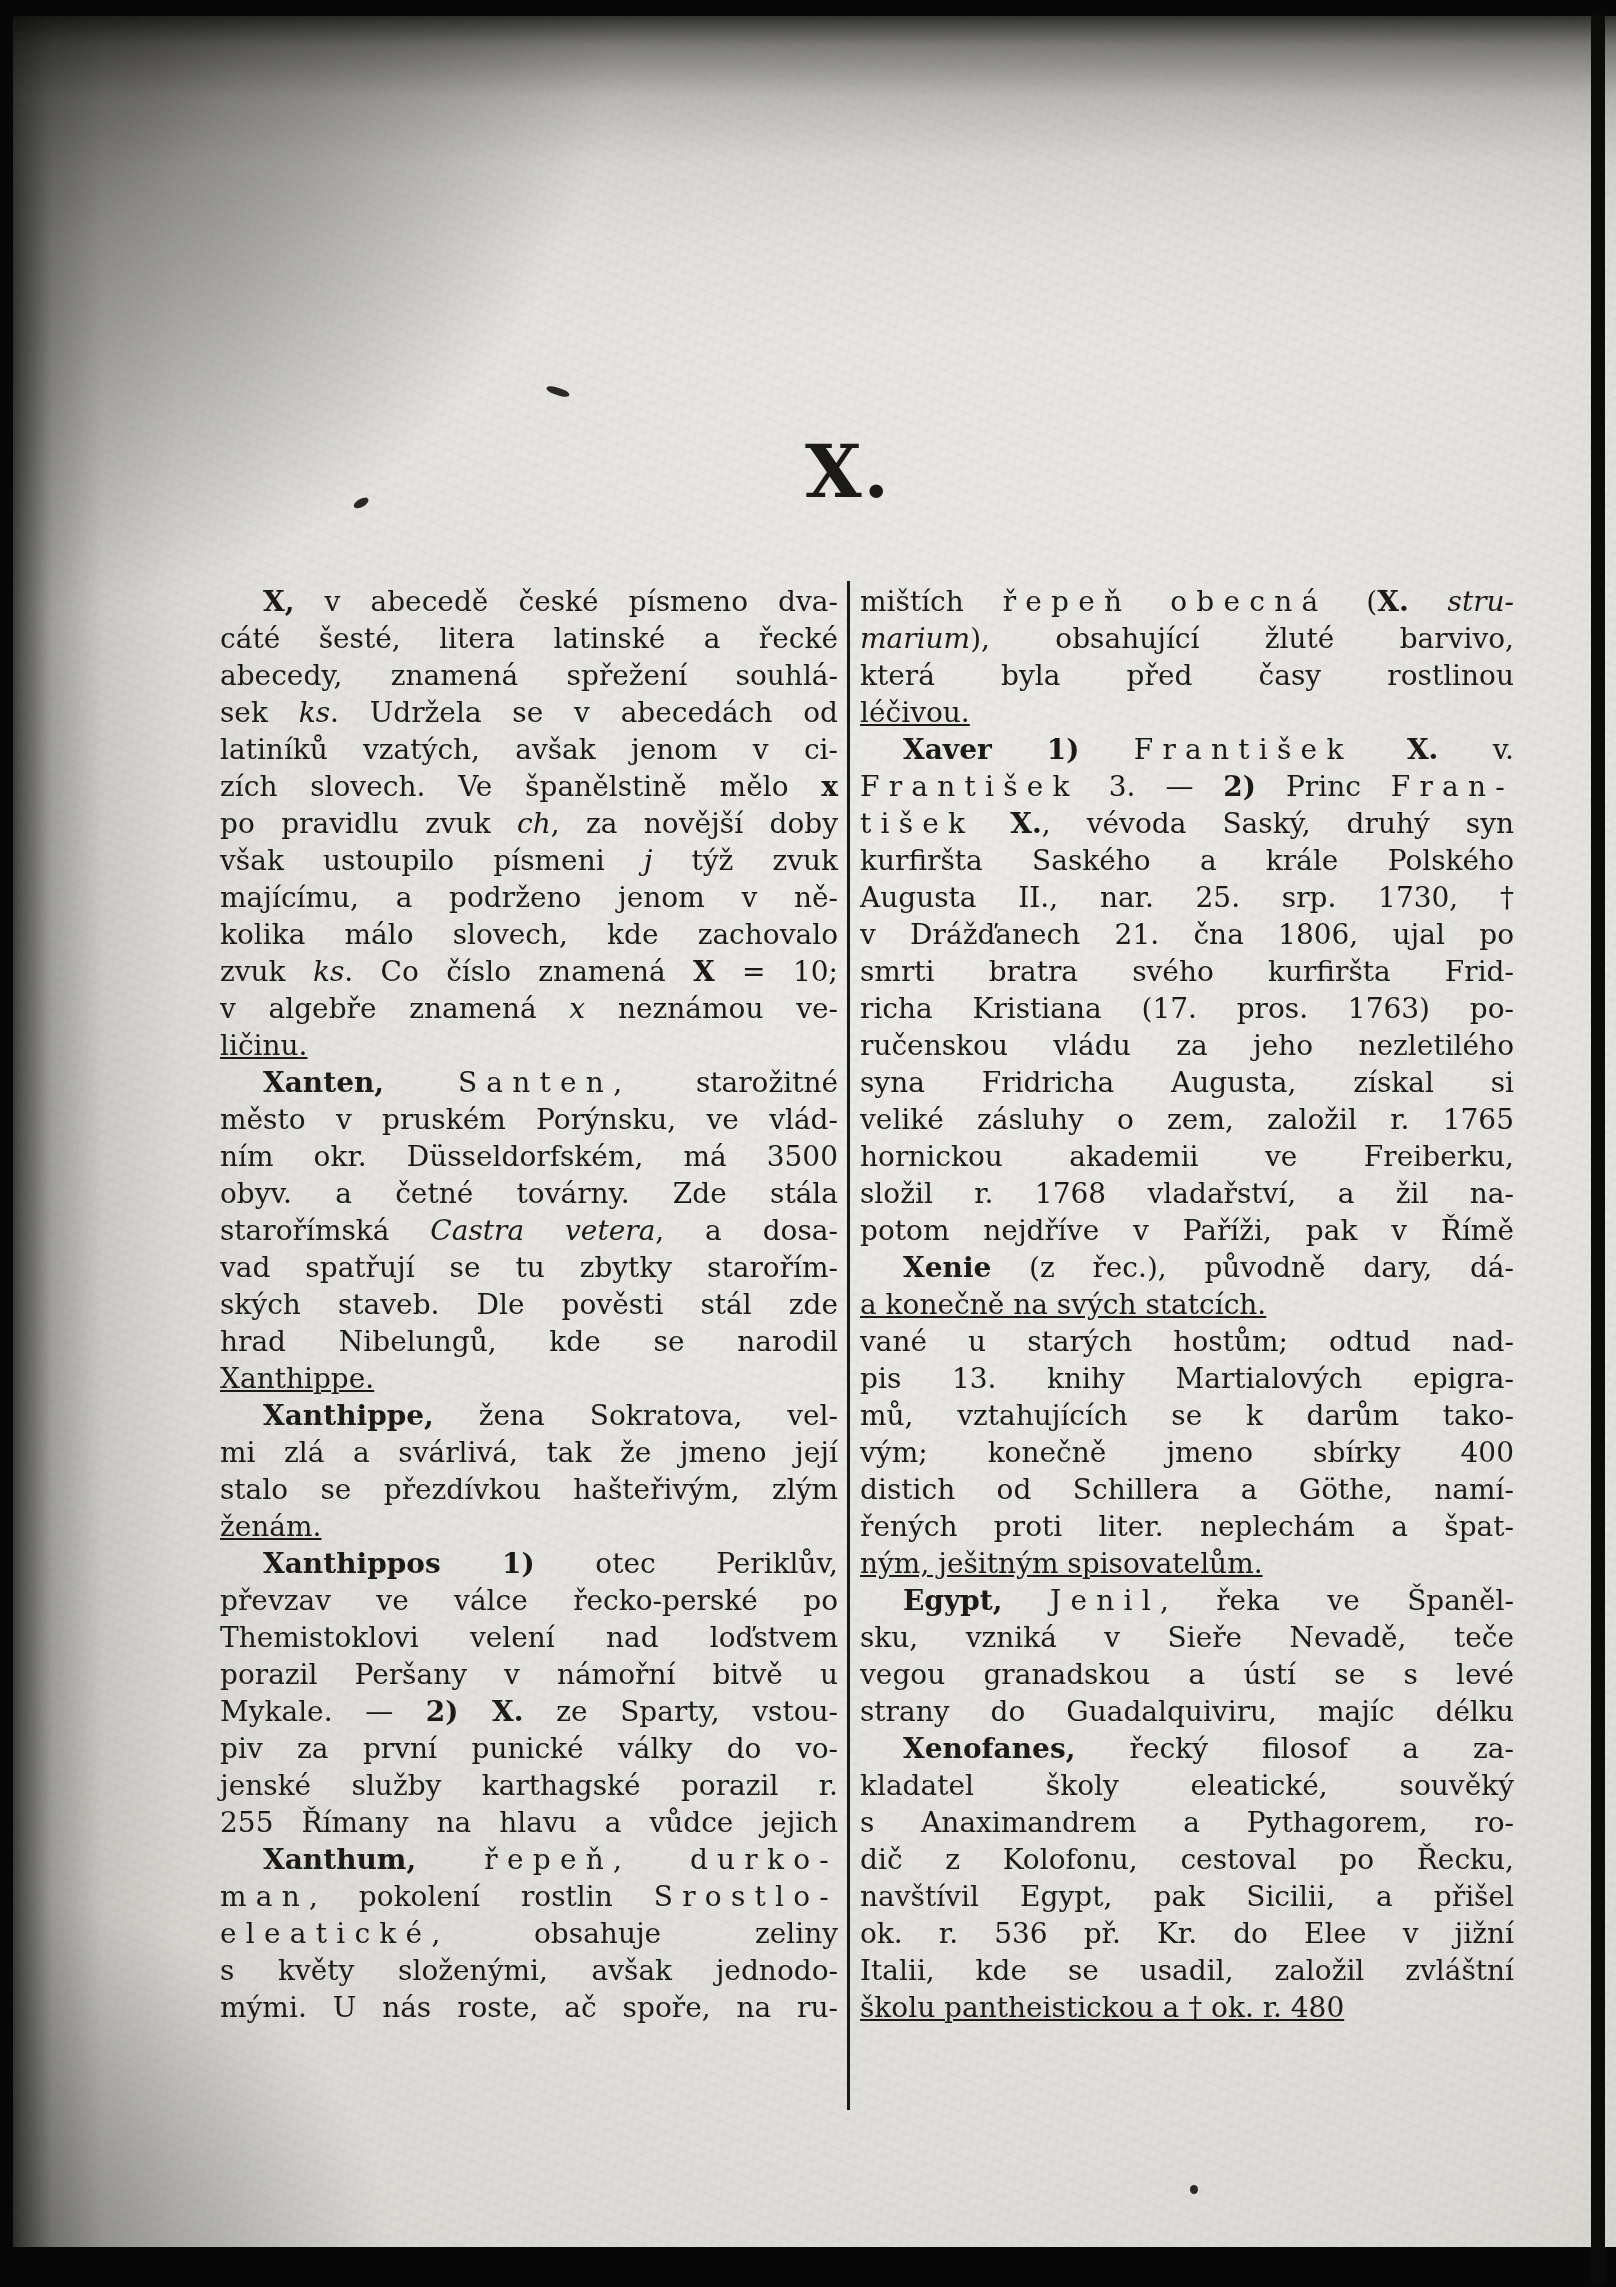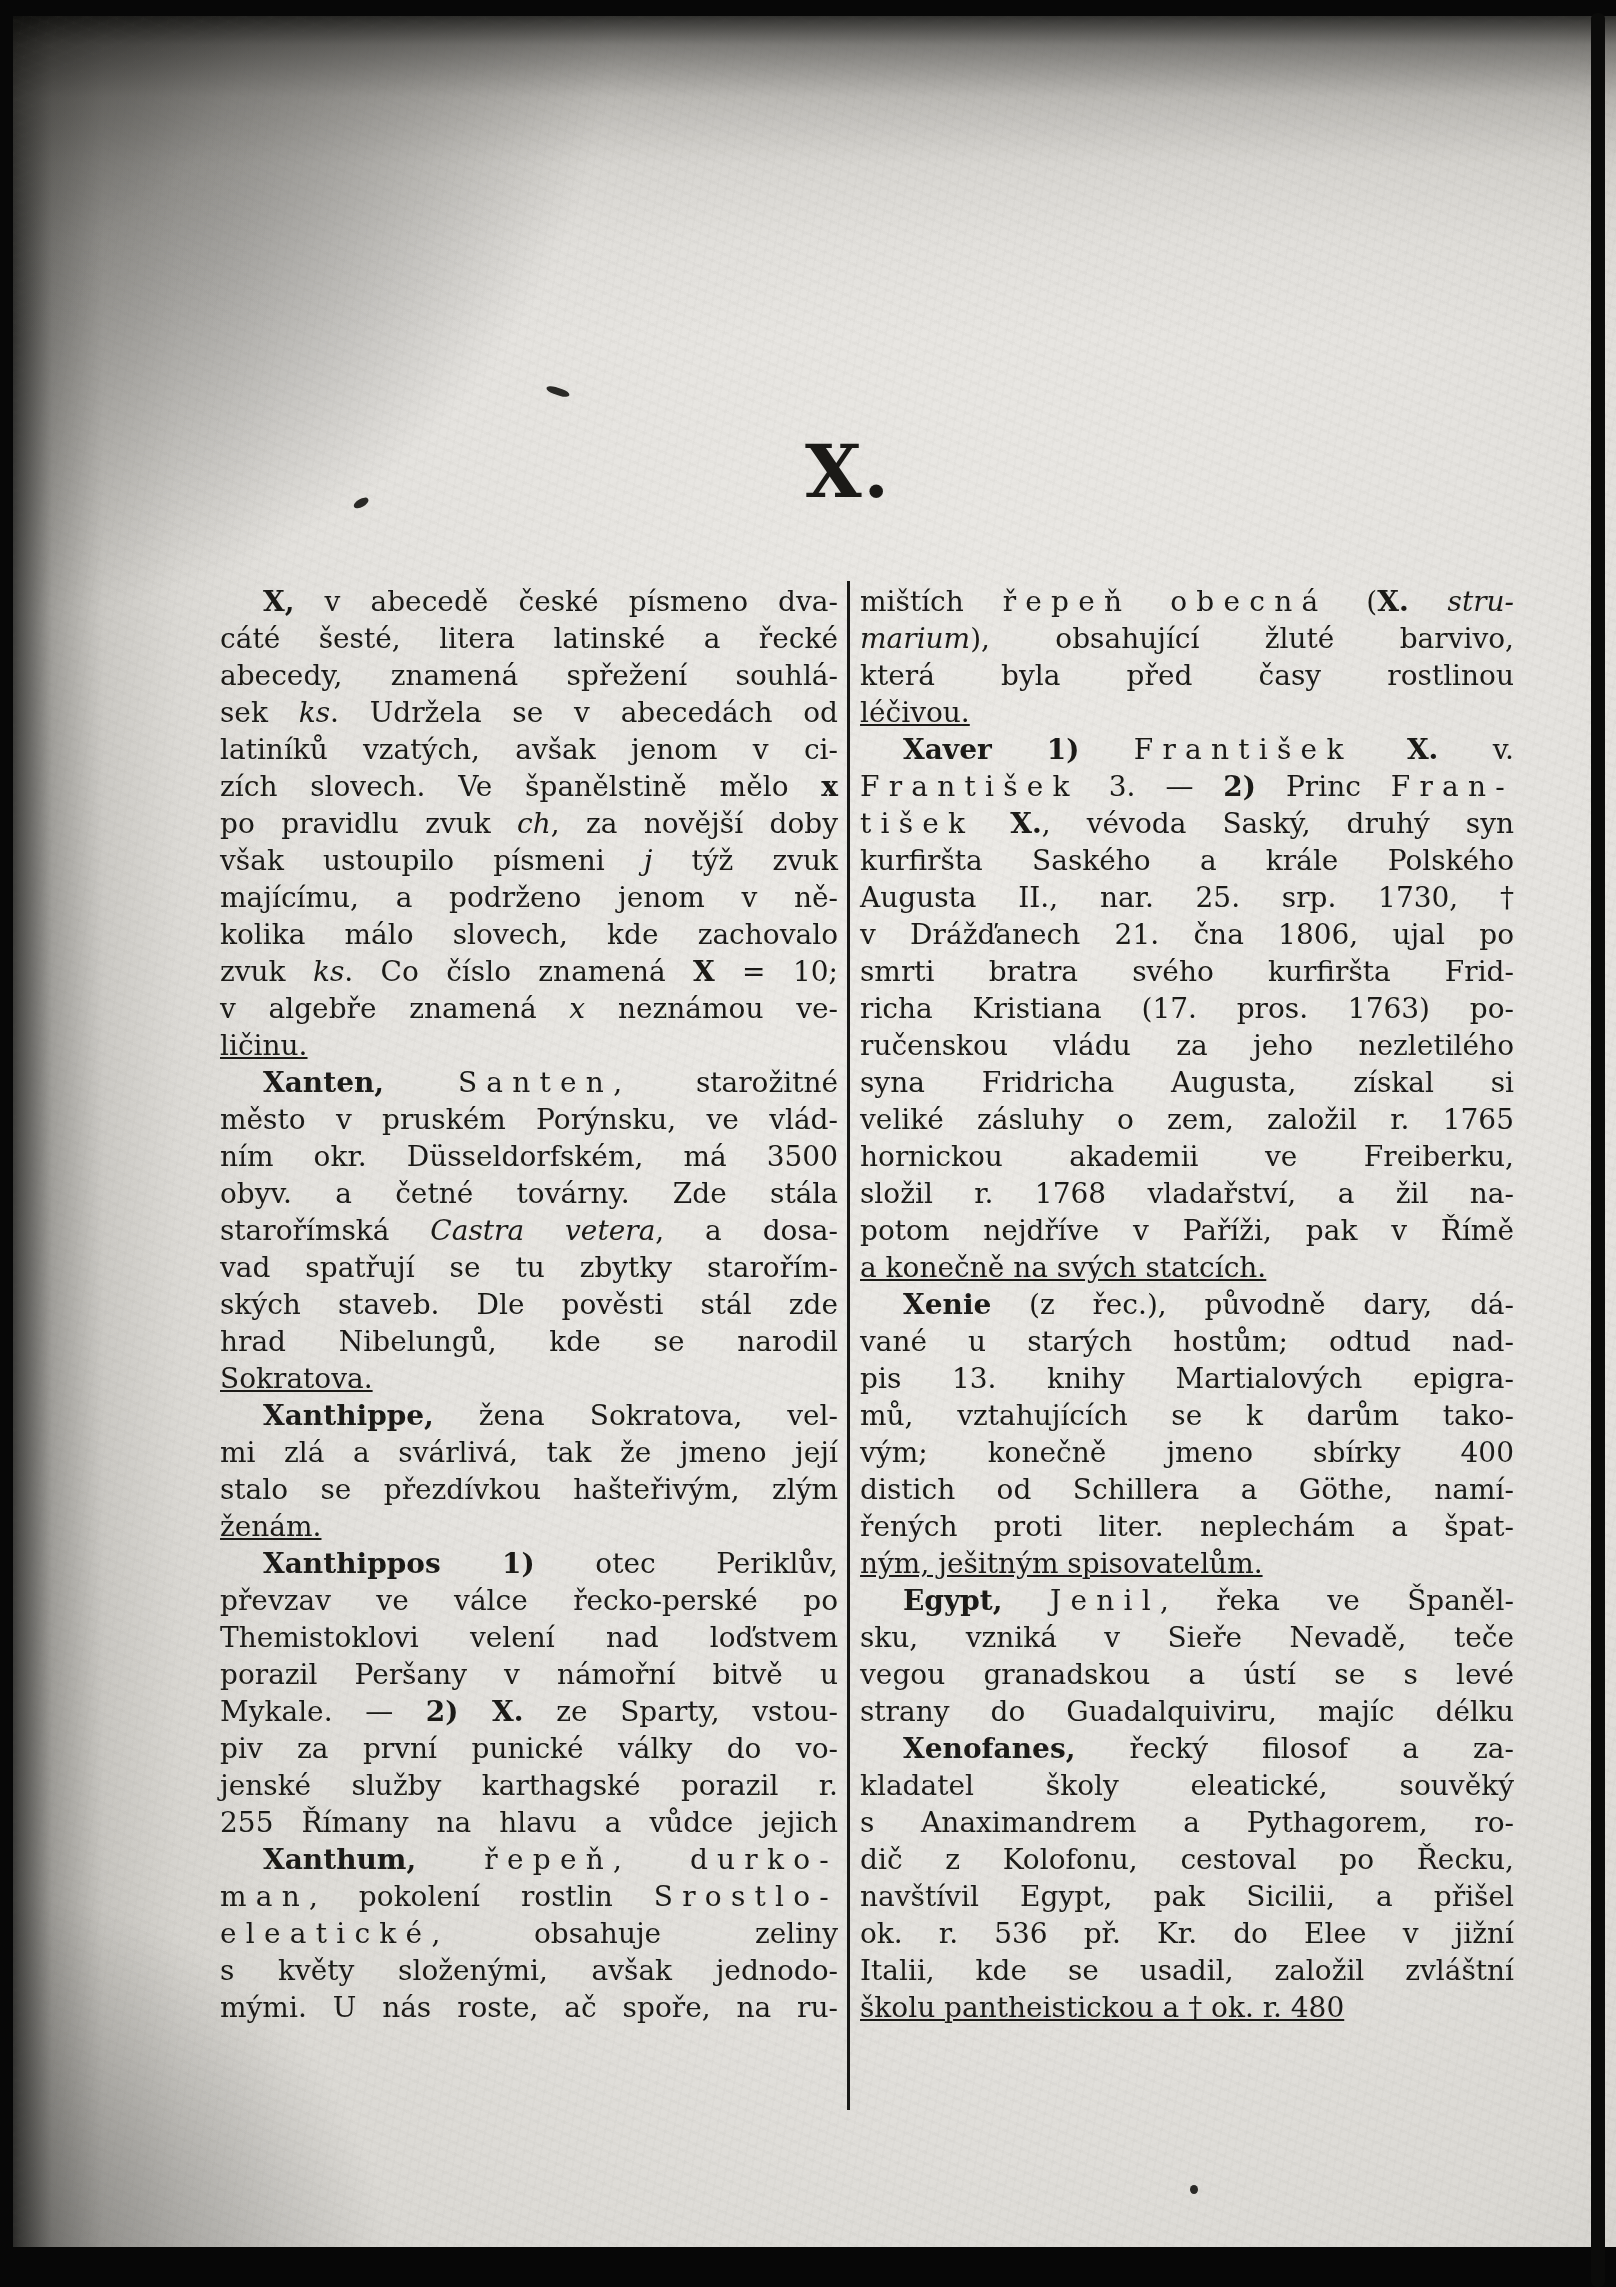--- a/index.html
+++ b/index.html
@@ -92,21 +92,21 @@
       <div class="line"><span>v algebře znamená </span><span class="i">x</span><span> neznámou ve-</span></div>
       <div class="line end"><span>ličinu.</span></div>
       <div class="line indent"><span class="b">Xanten,</span><span> </span><span class="sp">Santen</span><span>, starožitné</span></div>
       <div class="line"><span>město v pruském Porýnsku, ve vlád-</span></div>
       <div class="line"><span>ním okr. Düsseldorfském, má 3500</span></div>
       <div class="line"><span>obyv. a četné továrny. Zde stála</span></div>
       <div class="line"><span>starořímská </span><span class="i">Castra vetera</span><span>, a dosa-</span></div>
       <div class="line"><span>vad spatřují se tu zbytky starořím-</span></div>
       <div class="line"><span>ských staveb. Dle pověsti stál zde</span></div>
       <div class="line"><span>hrad Nibelungů, kde se narodil</span></div>
-      <div class="line end"><span>Sokratova.</span></div>
+      <div class="line end"><span>Xanthippe.</span></div>
       <div class="line indent"><span class="b">Xanthippe,</span><span> žena Sokratova, vel-</span></div>
       <div class="line"><span>mi zlá a svárlivá, tak že jmeno její</span></div>
       <div class="line"><span>stalo se přezdívkou hašteřivým, zlým</span></div>
       <div class="line end"><span>ženám.</span></div>
       <div class="line indent"><span class="b">Xanthippos 1)</span><span> otec Periklův,</span></div>
       <div class="line"><span>převzav ve válce řecko-perské po</span></div>
       <div class="line"><span>Themistoklovi velení nad loďstvem</span></div>
       <div class="line"><span>porazil Peršany v námořní bitvě u</span></div>
       <div class="line"><span>Mykale. — </span><span class="b">2) X.</span><span> ze Sparty, vstou-</span></div>
       <div class="line"><span>piv za první punické války do vo-</span></div>
@@ -130,22 +130,22 @@
       <div class="line"><span>Augusta II., nar. 25. srp. 1730, †</span></div>
       <div class="line"><span>v Drážďanech 21. čna 1806, ujal po</span></div>
       <div class="line"><span>smrti bratra svého kurfiršta Frid-</span></div>
       <div class="line"><span>richa Kristiana (17. pros. 1763) po-</span></div>
       <div class="line"><span>ručenskou vládu za jeho nezletilého</span></div>
       <div class="line"><span>syna Fridricha Augusta, získal si</span></div>
       <div class="line"><span>veliké zásluhy o zem, založil r. 1765</span></div>
       <div class="line"><span>hornickou akademii ve Freiberku,</span></div>
       <div class="line"><span>složil r. 1768 vladařství, a žil na-</span></div>
       <div class="line"><span>potom nejdříve v Paříži, pak v Římě</span></div>
+      <div class="line indent"><span class="b">Xenie</span><span> (z řec.), původně dary, dá-</span></div>
       <div class="line end"><span>a konečně na svých statcích.</span></div>
-      <div class="line indent"><span class="b">Xenie</span><span> (z řec.), původně dary, dá-</span></div>
       <div class="line"><span>vané u starých hostům; odtud nad-</span></div>
       <div class="line"><span>pis 13. knihy Martialových epigra-</span></div>
       <div class="line"><span>mů, vztahujících se k darům tako-</span></div>
       <div class="line"><span>vým; konečně jmeno sbírky 400</span></div>
       <div class="line"><span>distich od Schillera a Göthe, namí-</span></div>
       <div class="line"><span>řených proti liter. neplechám a špat-</span></div>
       <div class="line end"><span>ným, ješitným spisovatelům.</span></div>
       <div class="line indent"><span class="b">Egypt,</span><span> </span><span class="sp">Jenil</span><span>, řeka ve Španěl-</span></div>
       <div class="line"><span>sku, vzniká v Sieře Nevadě, teče</span></div>
       <div class="line"><span>vegou granadskou a ústí se s levé</span></div>

